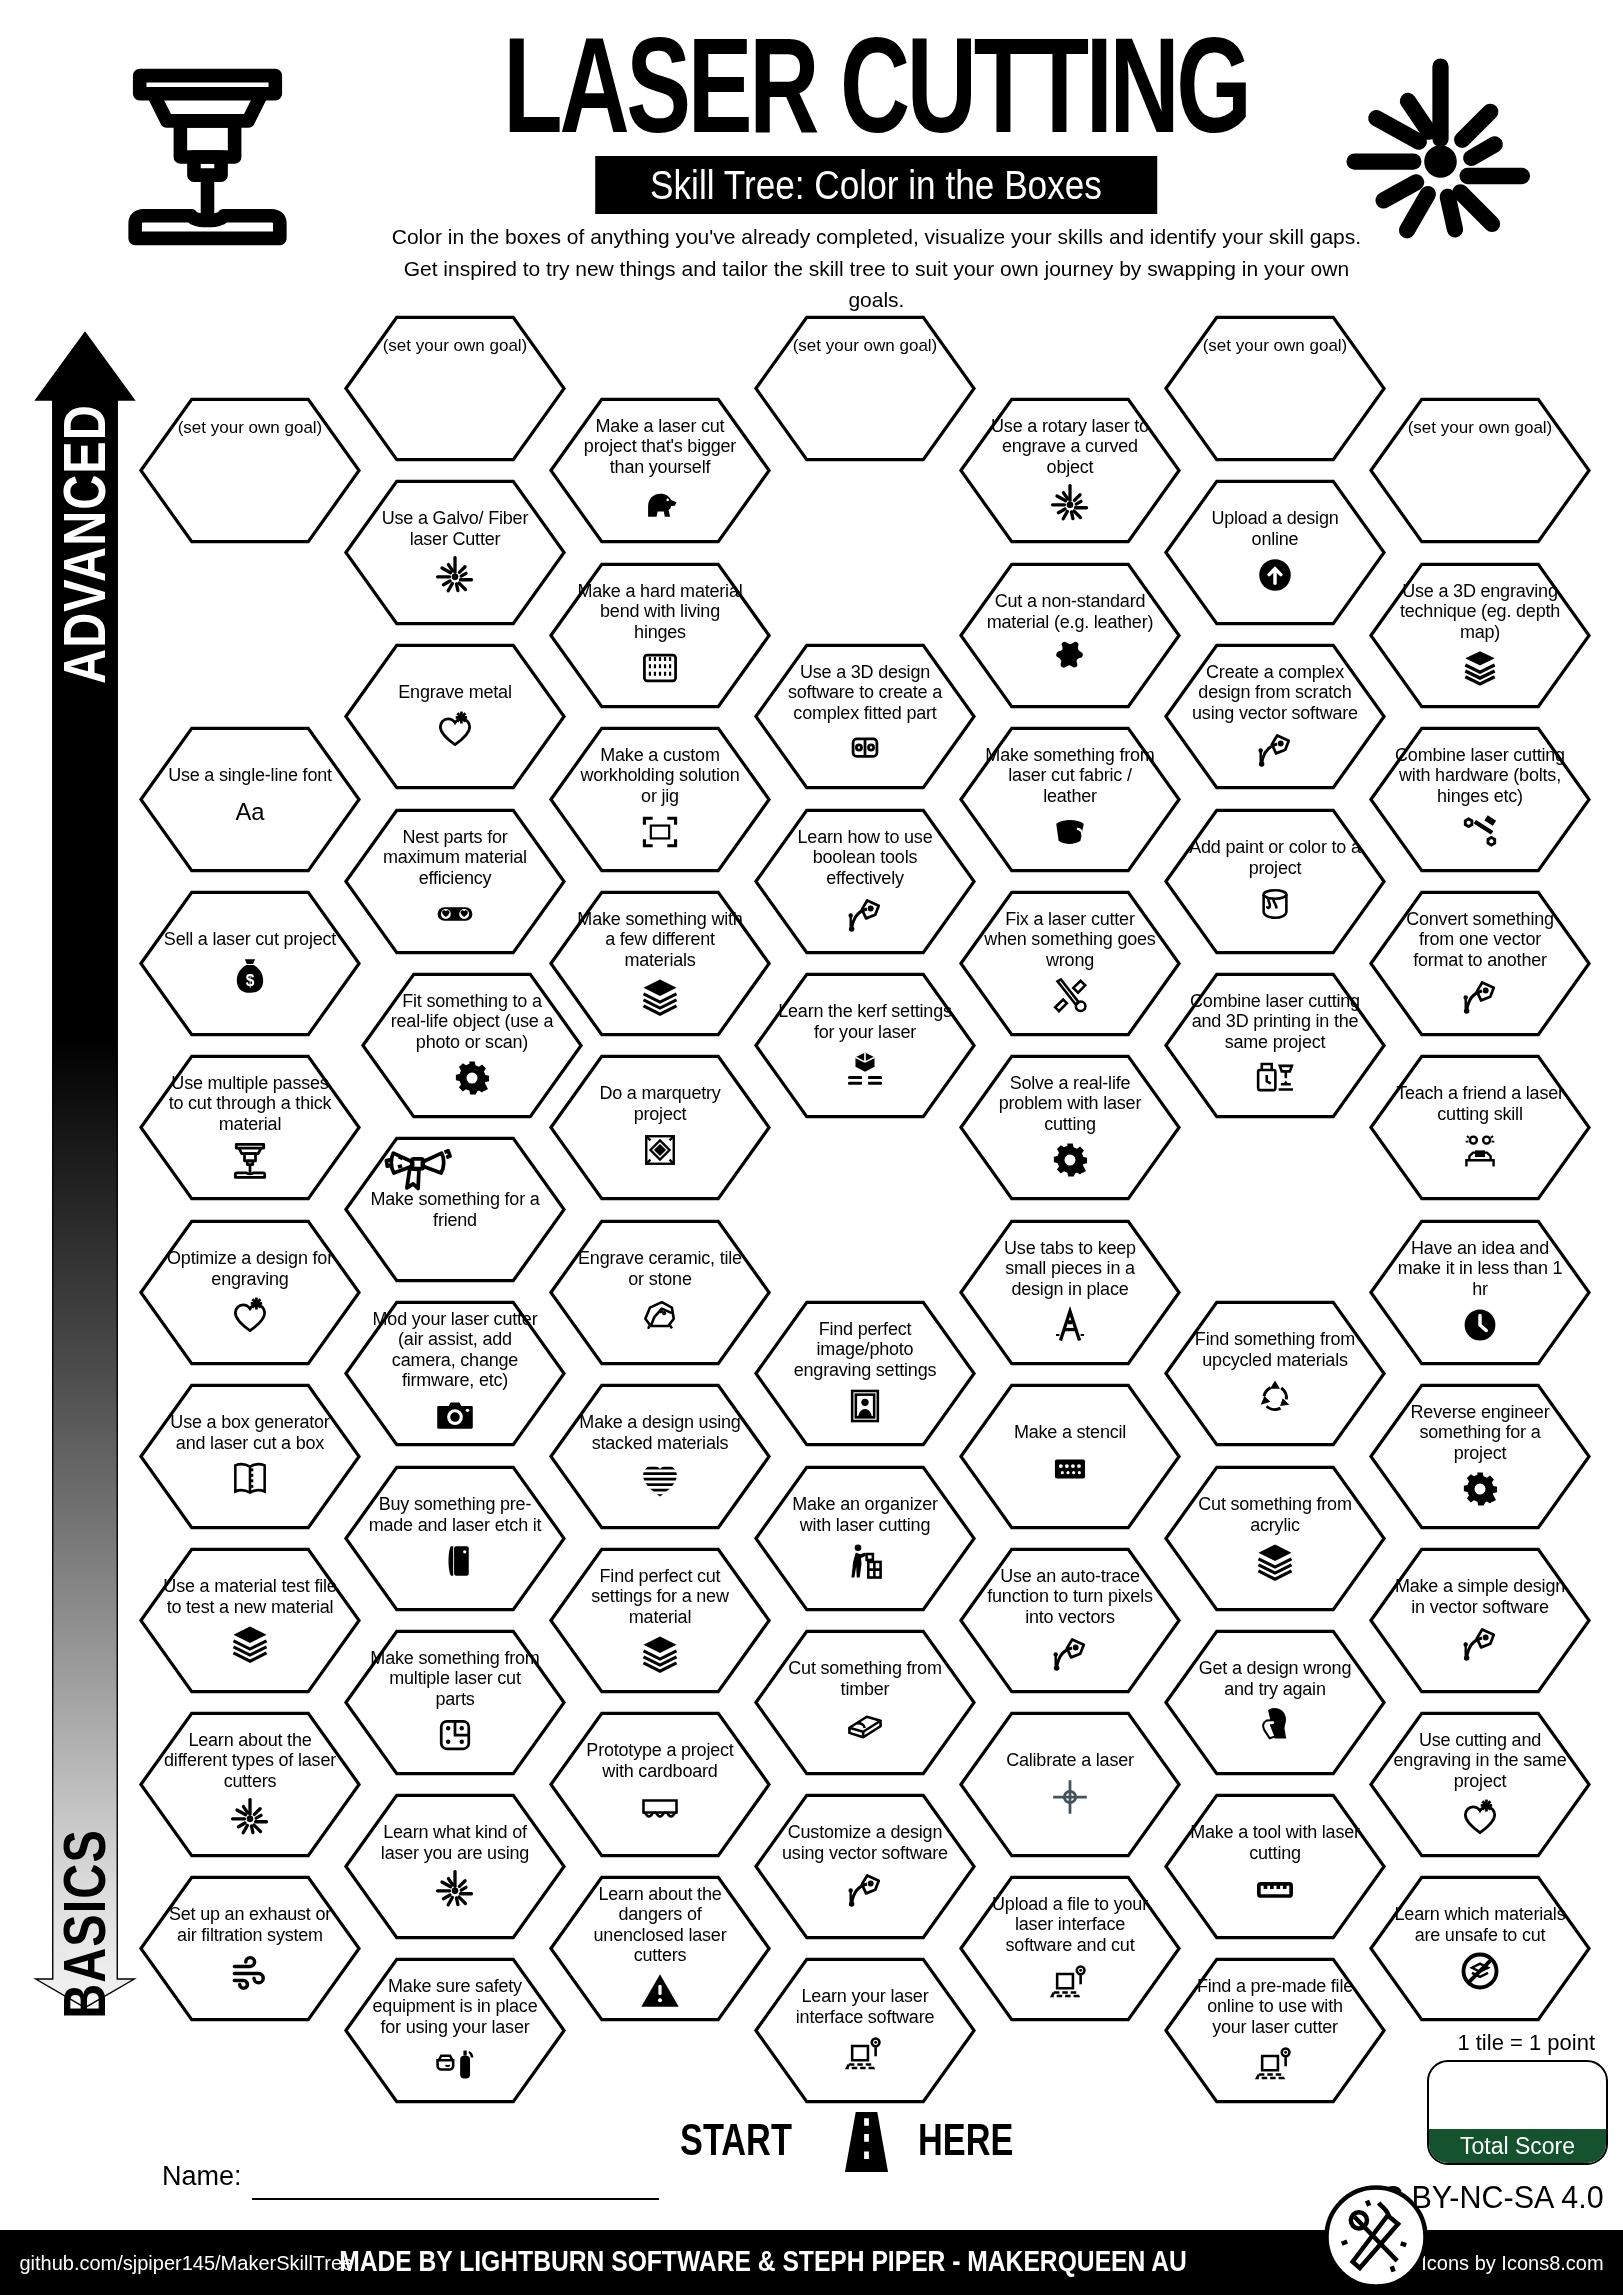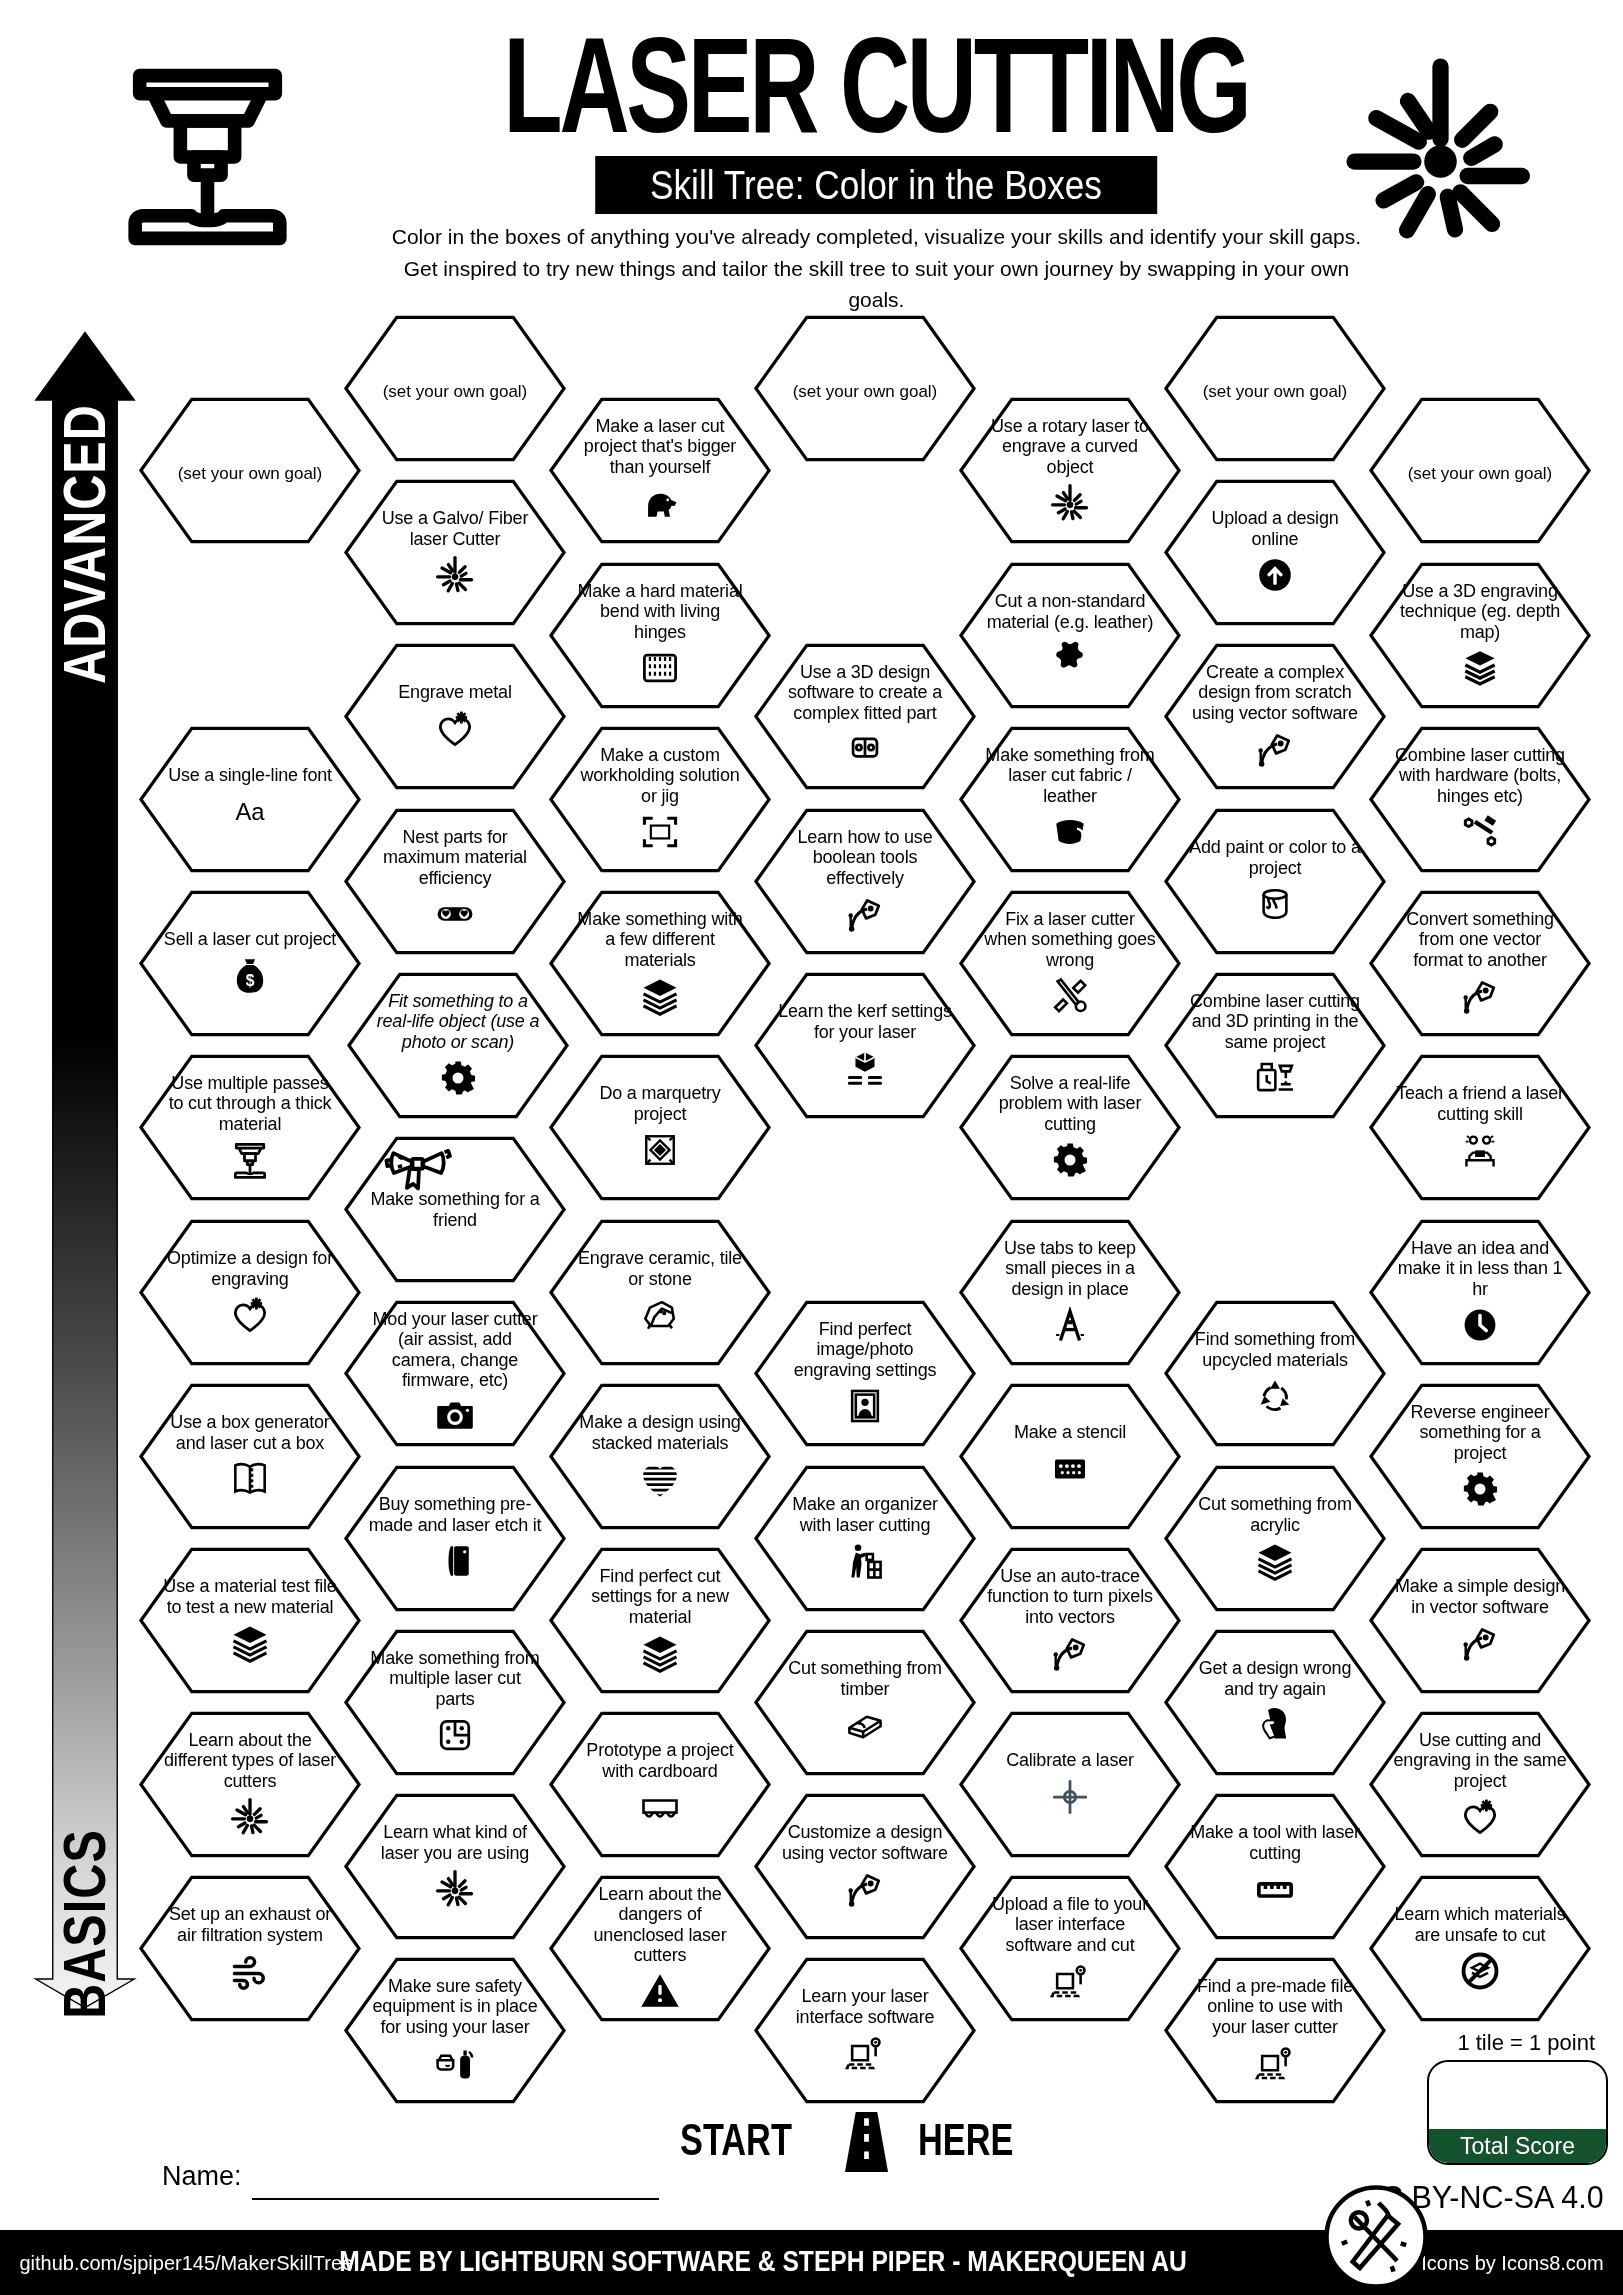--- a/index.html
+++ b/index.html
@@ -27,21 +27,21 @@
   #axis-bottom{left:85px;top:1924px;color:#000;transform:translate(-50%,-50%) rotate(-90deg) scaleX(.82);}
   
   .hex{position:absolute;width:222px;height:147px;}
   .hex .hs{position:absolute;inset:0;width:100%;height:100%;}
   .hex .hs polygon{fill:#fff;stroke:#000;stroke-width:7;}
   .hc{position:absolute;inset:0;display:flex;flex-direction:column;align-items:center;
       justify-content:center;gap:3.7px;padding:7.4px 24px;box-sizing:border-box;text-align:center;}
   .hl{font-size:18px;line-height:1.14;letter-spacing:-0.2px;}
   .hi{line-height:0;}
   .hi svg{width:44px;height:44px;}
-  .hex.goal .hc{justify-content:center;padding-top:14px;}
+  .hex.goal .hc{justify-content:flex-start;padding-top:21px;}
   .goal-label{font-size:17px;}
   .hi.float-tl{position:absolute;left:39px;top:-7.4px;}
   .hi.float-tl svg{width:69px;height:69px;}
   
   #start-label{left:680px;top:2115px;width:139px;text-align:right;font-size:44px;font-weight:800;}
   #here-label{left:918px;top:2115px;font-size:44px;font-weight:800;}
   #start-label span,#here-label span{display:inline-block;transform:scaleX(.78);transform-origin:left center;}
   #start-road{left:827px;top:2104px;width:79px;height:76px;}
   #start-road svg{width:100%;height:100%;}
   #name-row{left:162px;top:2161px;font-size:27px;}
@@ -317,21 +317,21 @@
             <g>
               <rect x="2.5" y="8.3" width="19" height="7.4" rx="3.7" fill="#000"></rect>
               <circle cx="7" cy="12" r="2.7" fill="#fff"></circle>
               <circle cx="17" cy="12" r="2.7" fill="#fff"></circle>
               <path d="M7 13.6c-1.3-.9-2-1.7-2-2.5 0-.6.5-1.1 1.1-1.1.36 0 .68.2.9.5.22-.3.54-.5.9-.5.6 0 1.1.5 1.1 1.1 0 .8-.7 1.6-2 2.5z" fill="#000"></path>
               <path d="M17 13.6c-1.3-.9-2-1.7-2-2.5 0-.6.5-1.1 1.1-1.1.36 0 .68.2.9.5.22-.3.54-.5.9-.5.6 0 1.1.5 1.1 1.1 0 .8-.7 1.6-2 2.5z" fill="#000"></path>
             </g>
           </svg></div>
       </div>
     </div>
-    <div class="hex" style="left: 347px; top: 972px; font-style: italic;">
+    <div class="hex" style="left: 361px; top: 972px;">
       <svg class="hs" viewBox="0 0 480 318">
         <polygon points="4,159 114,5 366,5 476,159 366,313 114,313"></polygon>
       </svg>
       <div class="hc">
         <div class="hl">Fit something to a real-life object (use a photo or scan)</div>
         <div class="hi"><svg viewBox="0 0 24 24" xmlns="http://www.w3.org/2000/svg">
             <g fill="#000">
               <path d="M10.5 3h3l.4 2 1.9.8 1.7-1.1 2.1 2.1-1.1 1.7.8 1.9 2 .4v3l-2 .4-.8 1.9 1.1 1.7-2.1 2.1-1.7-1.1-.9.4L14 21h-3l-.4-2-1.9-.8-1.7 1.1-2.1-2.1 1.1-1.7-.8-1.9-2-.4v-3l2-.4.8-1.9L4.9 6 7 3.9 8.7 5l1.9-.8z"></path>
               <circle cx="12" cy="12" r="3" fill="#fff"></circle>
               <path d="M15.8 14.2l3 4.9 1.9-1.1-2.6-5z"></path>

